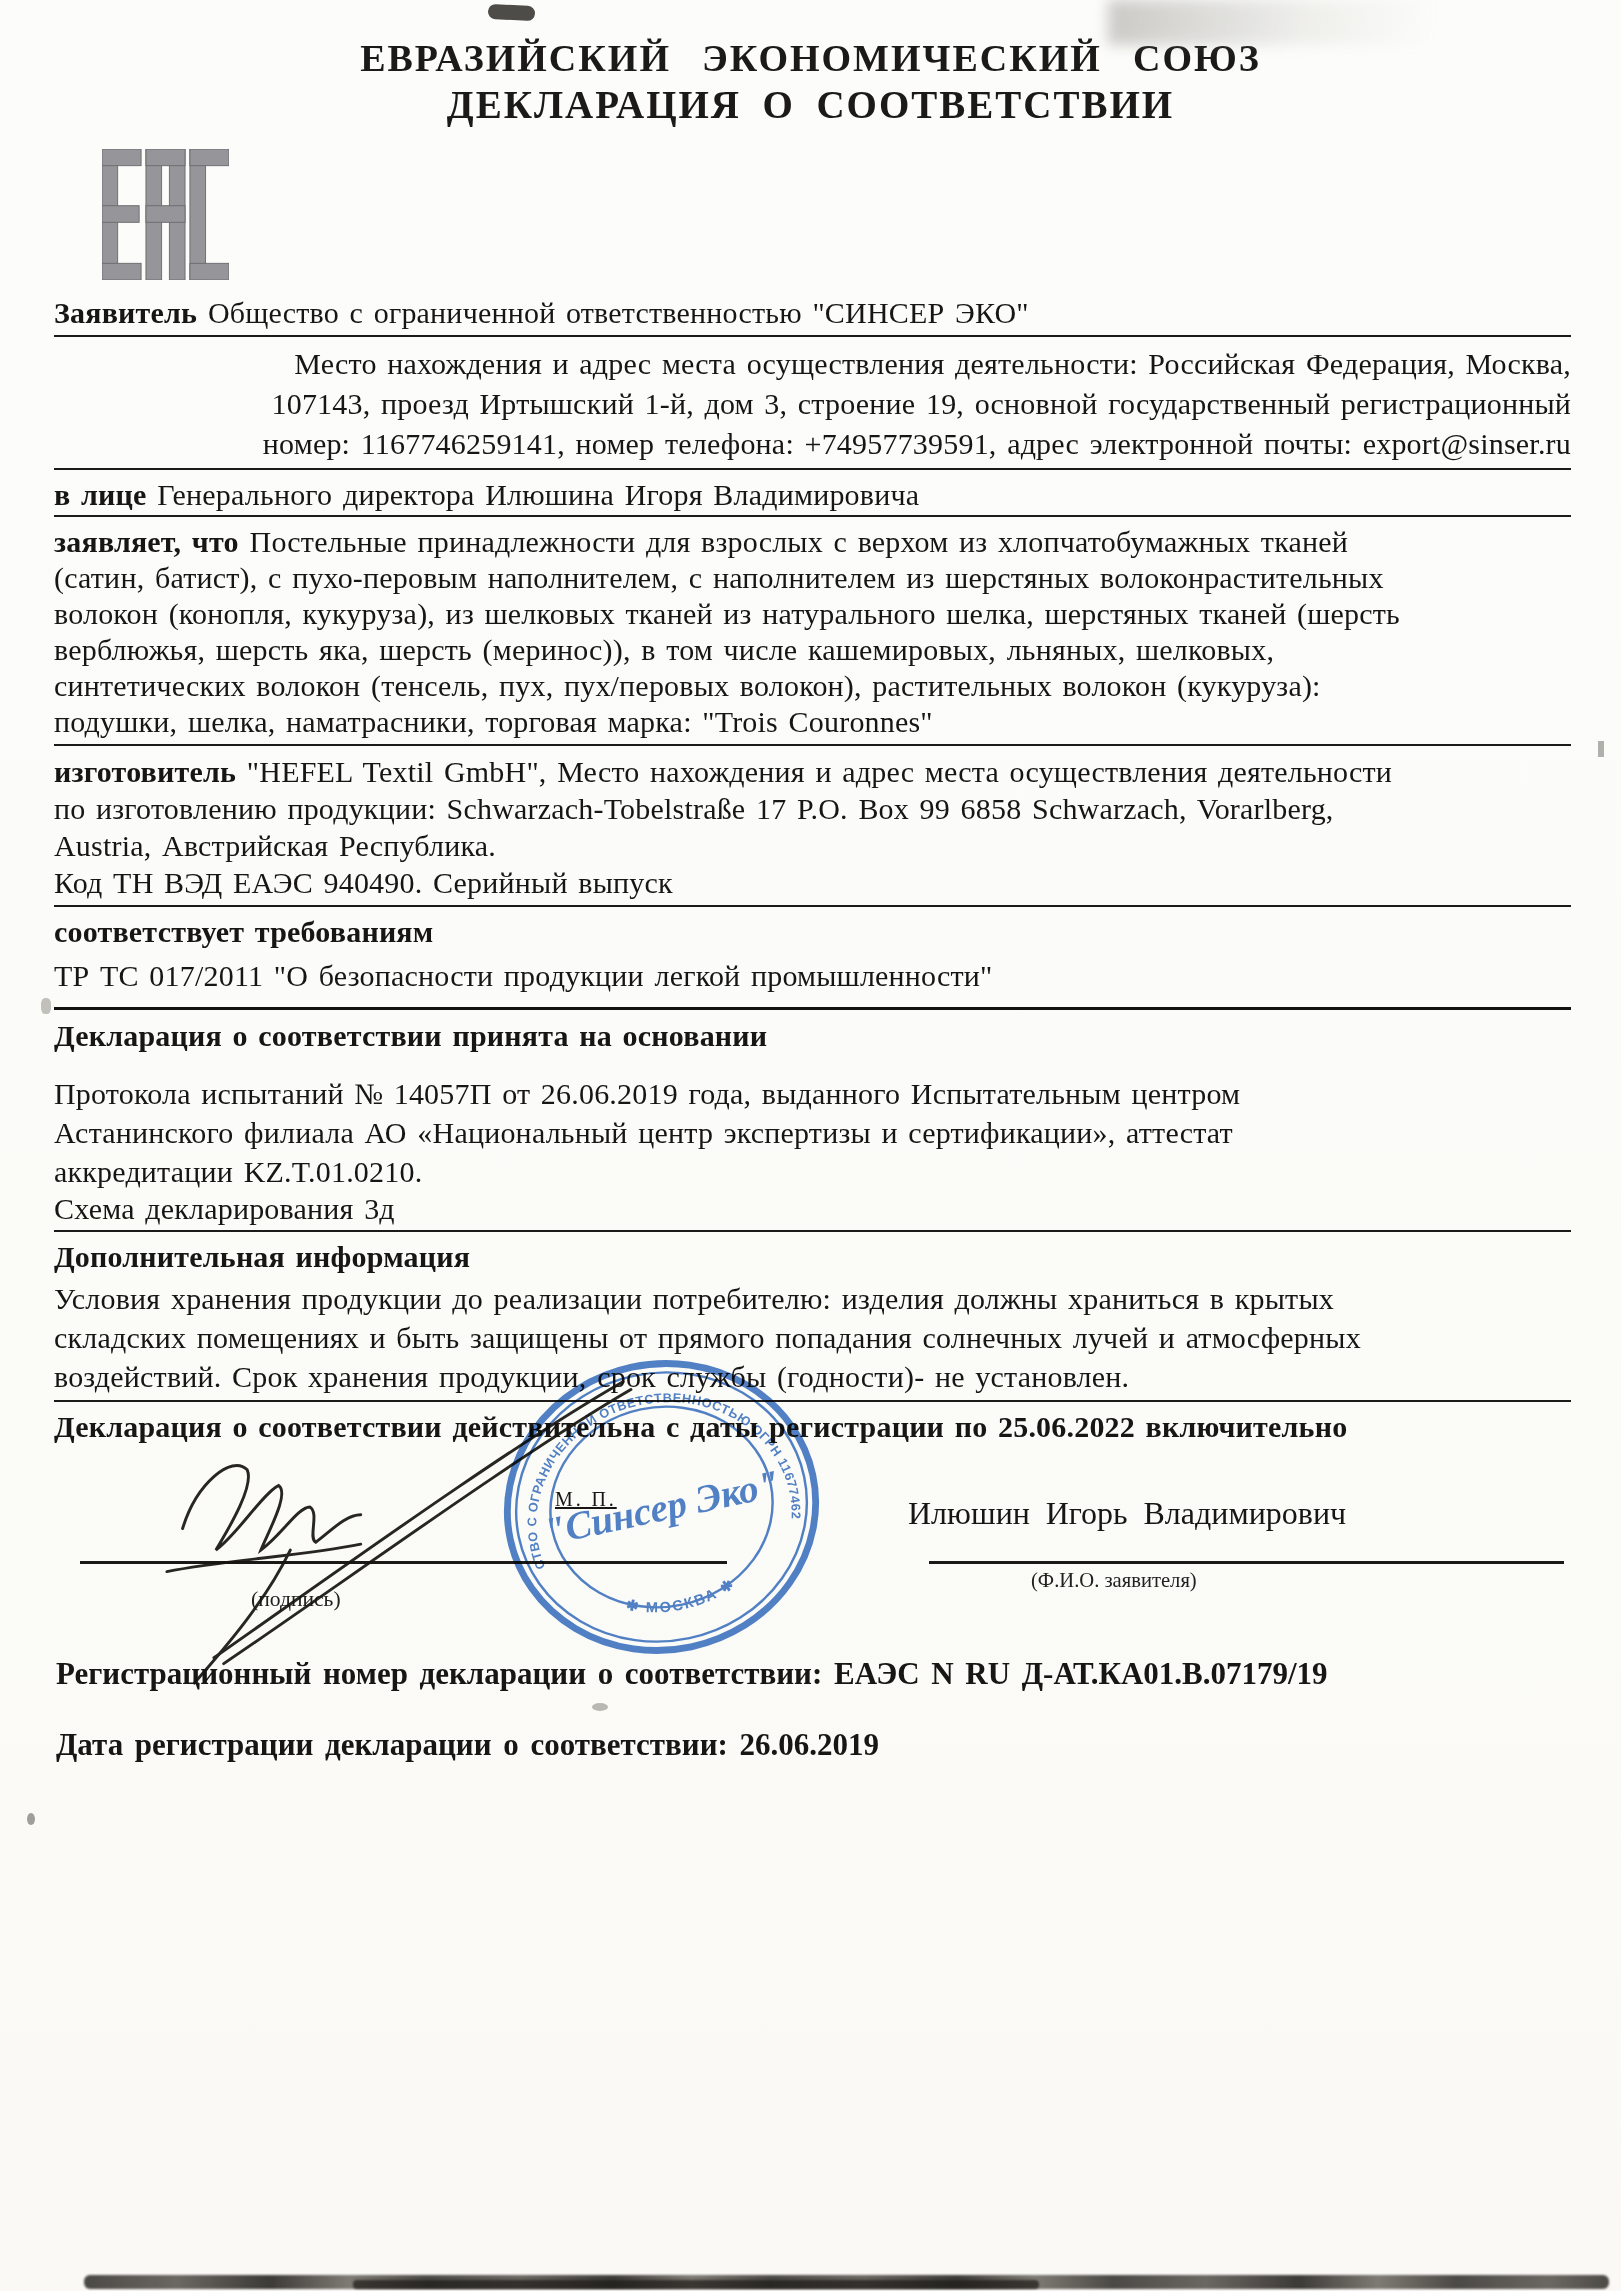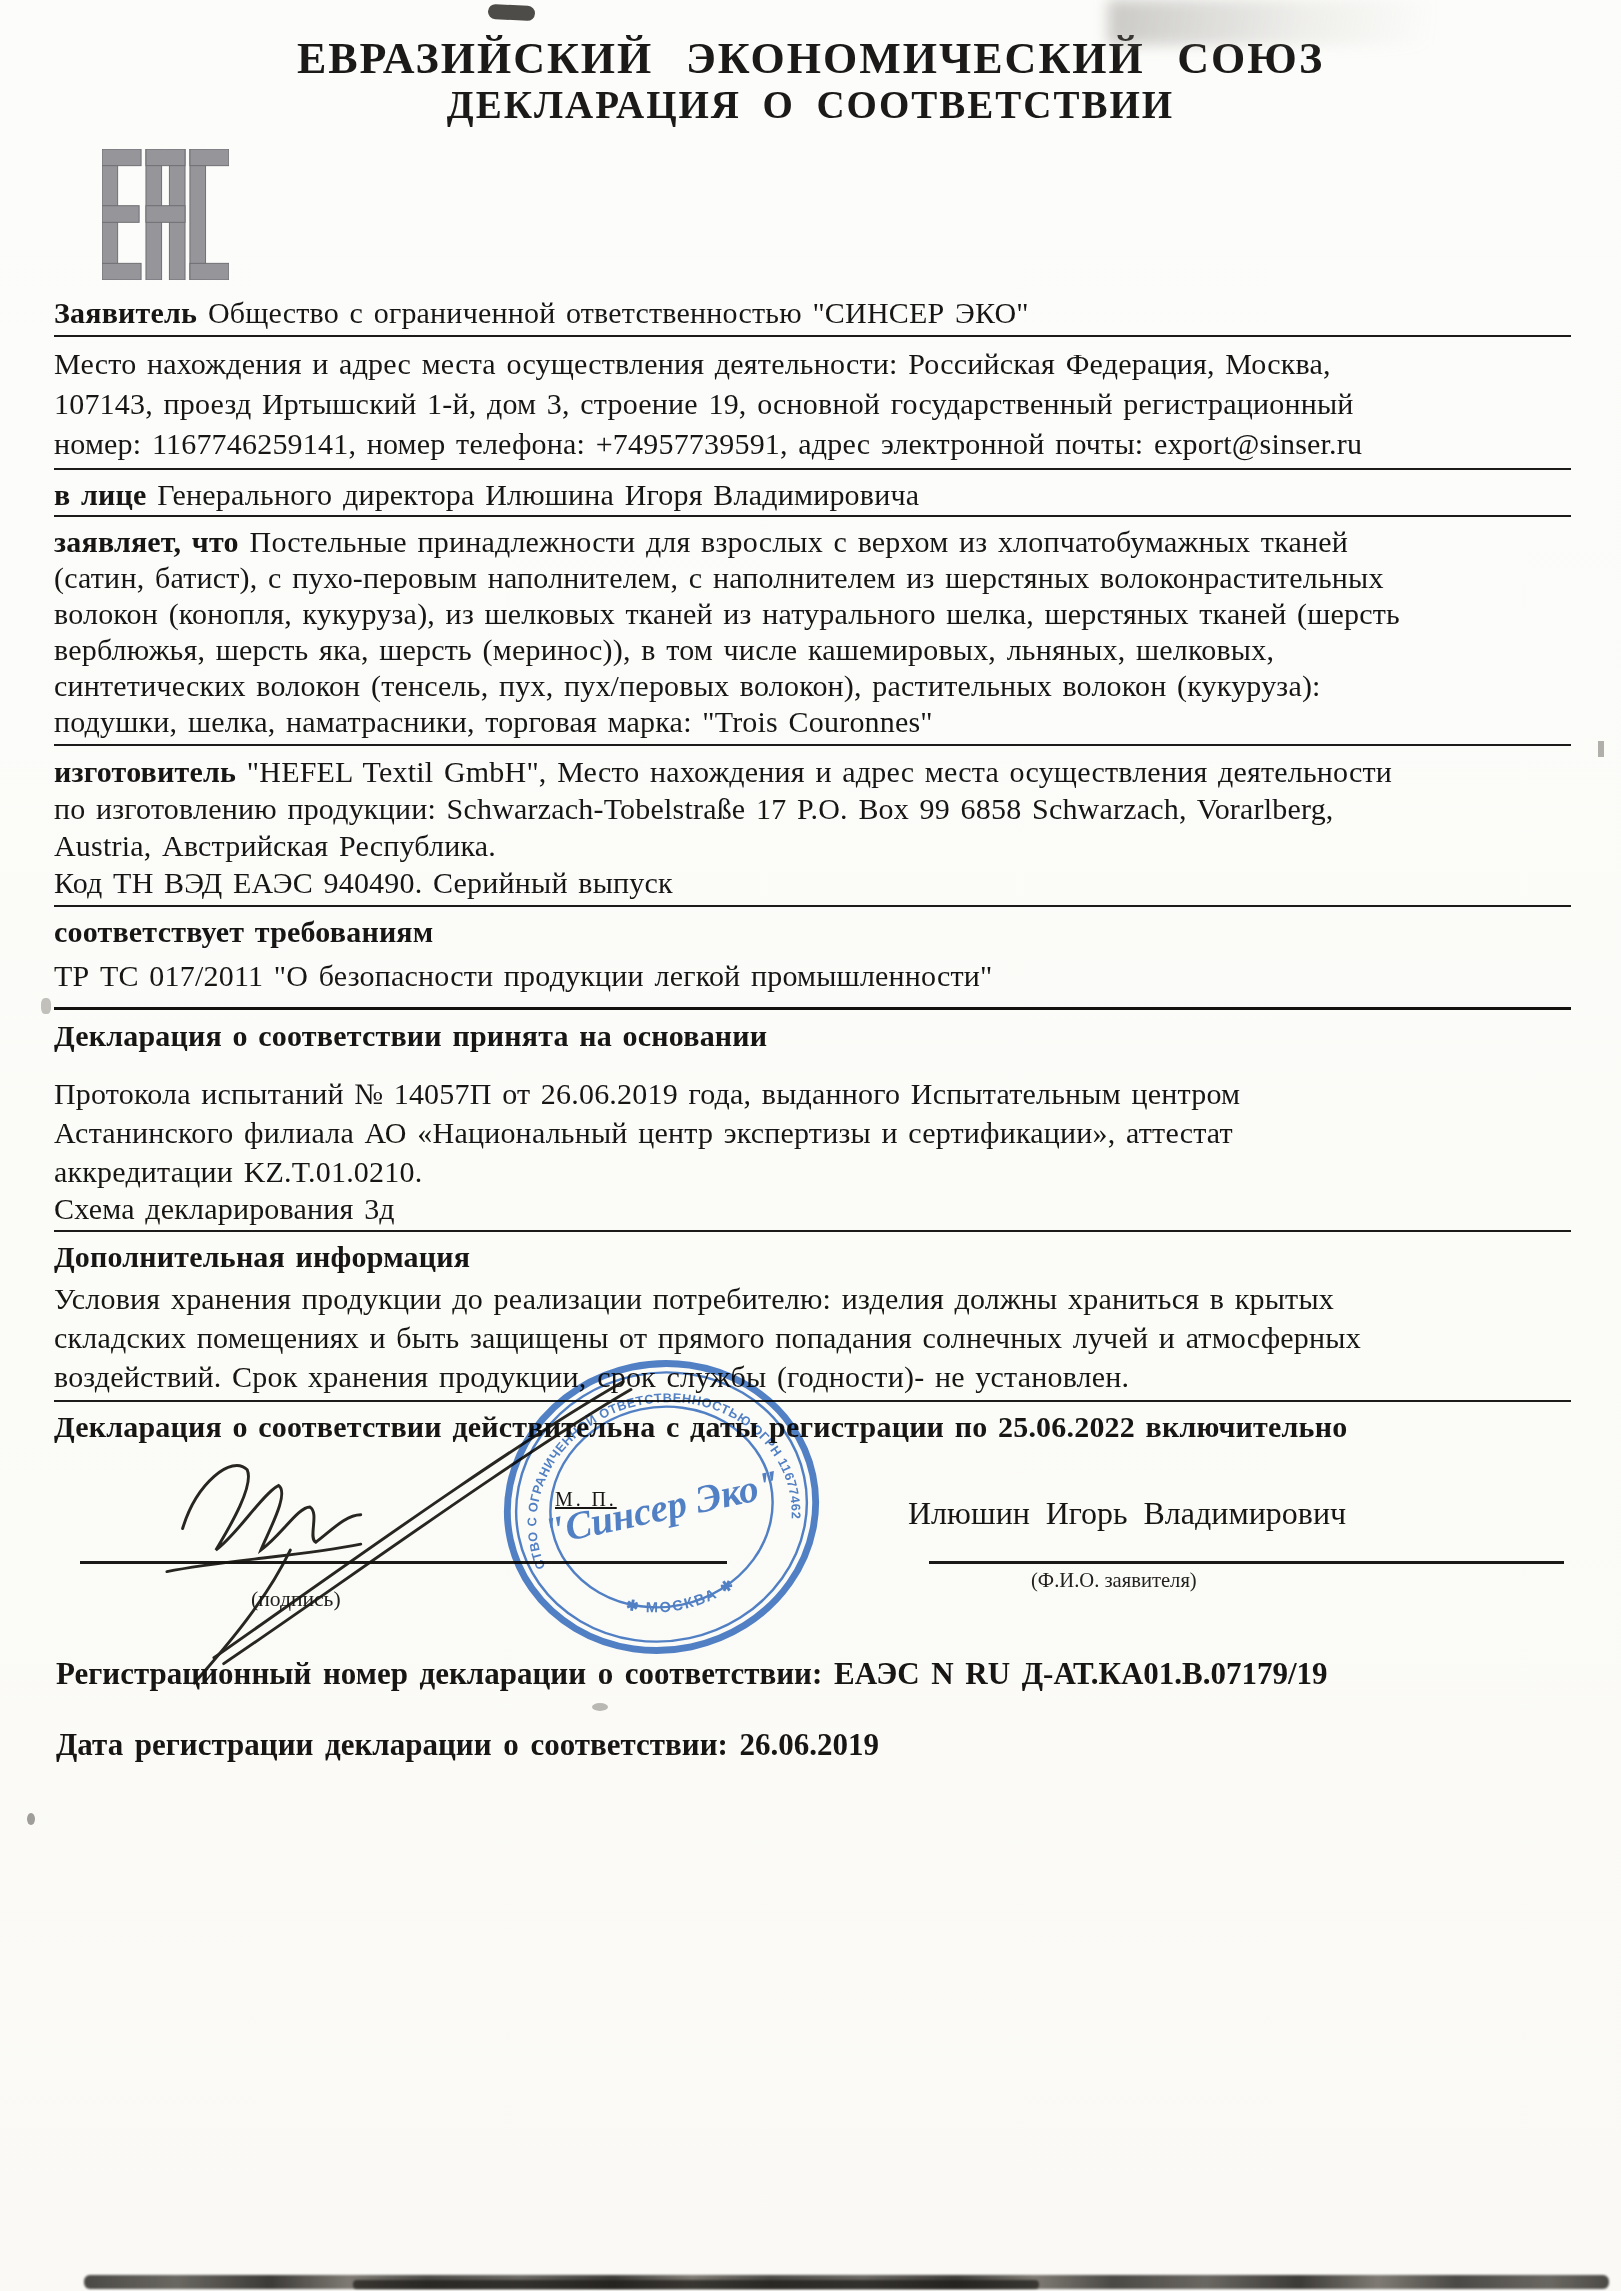--- a/index.html
+++ b/index.html
@@ -4,32 +4,32 @@
 <style>
   html,body { margin:0; padding:0; background:#e8e8e6; }
   .page {
     position:relative; width:1621px; height:2292px;
     background:linear-gradient(180deg,#fcfcfa 0%,#fbfbf8 60%,#faf9f6 100%);
     overflow:hidden; font-family:"Liberation Serif","DejaVu Serif",serif;
     color:#171614;
   }
   
   .title-wrap { position:absolute; top:35px; left:0; width:100%; text-align:center; font-weight:bold; color:#1b1a18; }
-  .title-1 { font-size:44px; line-height:47px; letter-spacing:2px; word-spacing:19.6px; }
+  .title-1 { font-size:38px; line-height:47px; letter-spacing:2px; word-spacing:19.6px; }
   .title-2 { font-size:39px; line-height:45px; letter-spacing:2px; word-spacing:9.8px; }
   
   .eac-logo { position:absolute; left:102px; top:149px; }
   
   .doc { position:absolute; left:54px; top:294px; width:1517px; font-size:30px; letter-spacing:0.2px; word-spacing:2.9px; }
   .ln { white-space:nowrap; }
   .b { font-weight:bold; }
   .lbl { font-weight:bold; margin-right:10.8px; }
   .rule { border:none; border-top:2.9px solid #1c1b19; margin:3.9px 0 6.9px 0; }
   .rule-thick { border-top:3.9px solid #141310; }
-  .lh41 div { line-height:40px; }
+  .lh41 div { line-height:40px;text-align:right; }
   .lh40 div { line-height:39px; }
   .lh38 div { line-height:37px; }
   .lh37 div { line-height:36px; }
   .one38 { line-height:37px; }
   .one36 { line-height:35px; }
   .mt8  { margin-top:7.8px; }
   .mt10 { margin-top:5px; }
   .mt14 { margin-top:13.7px; }
   .mt20 { margin-top:19.6px; }
   

